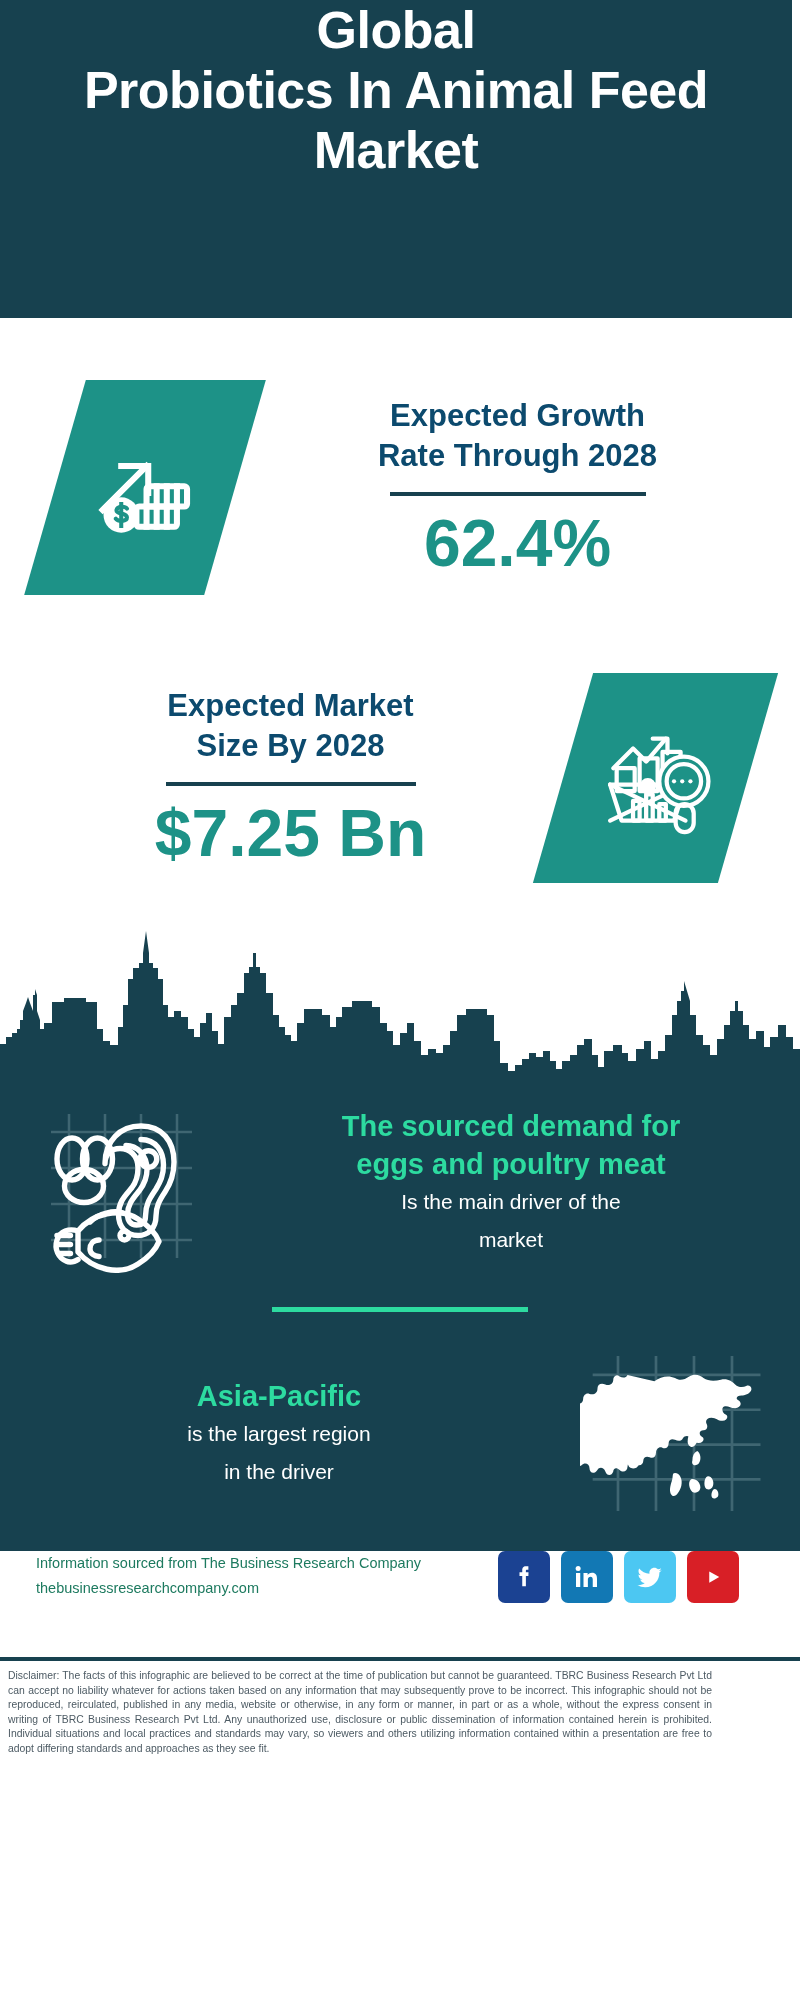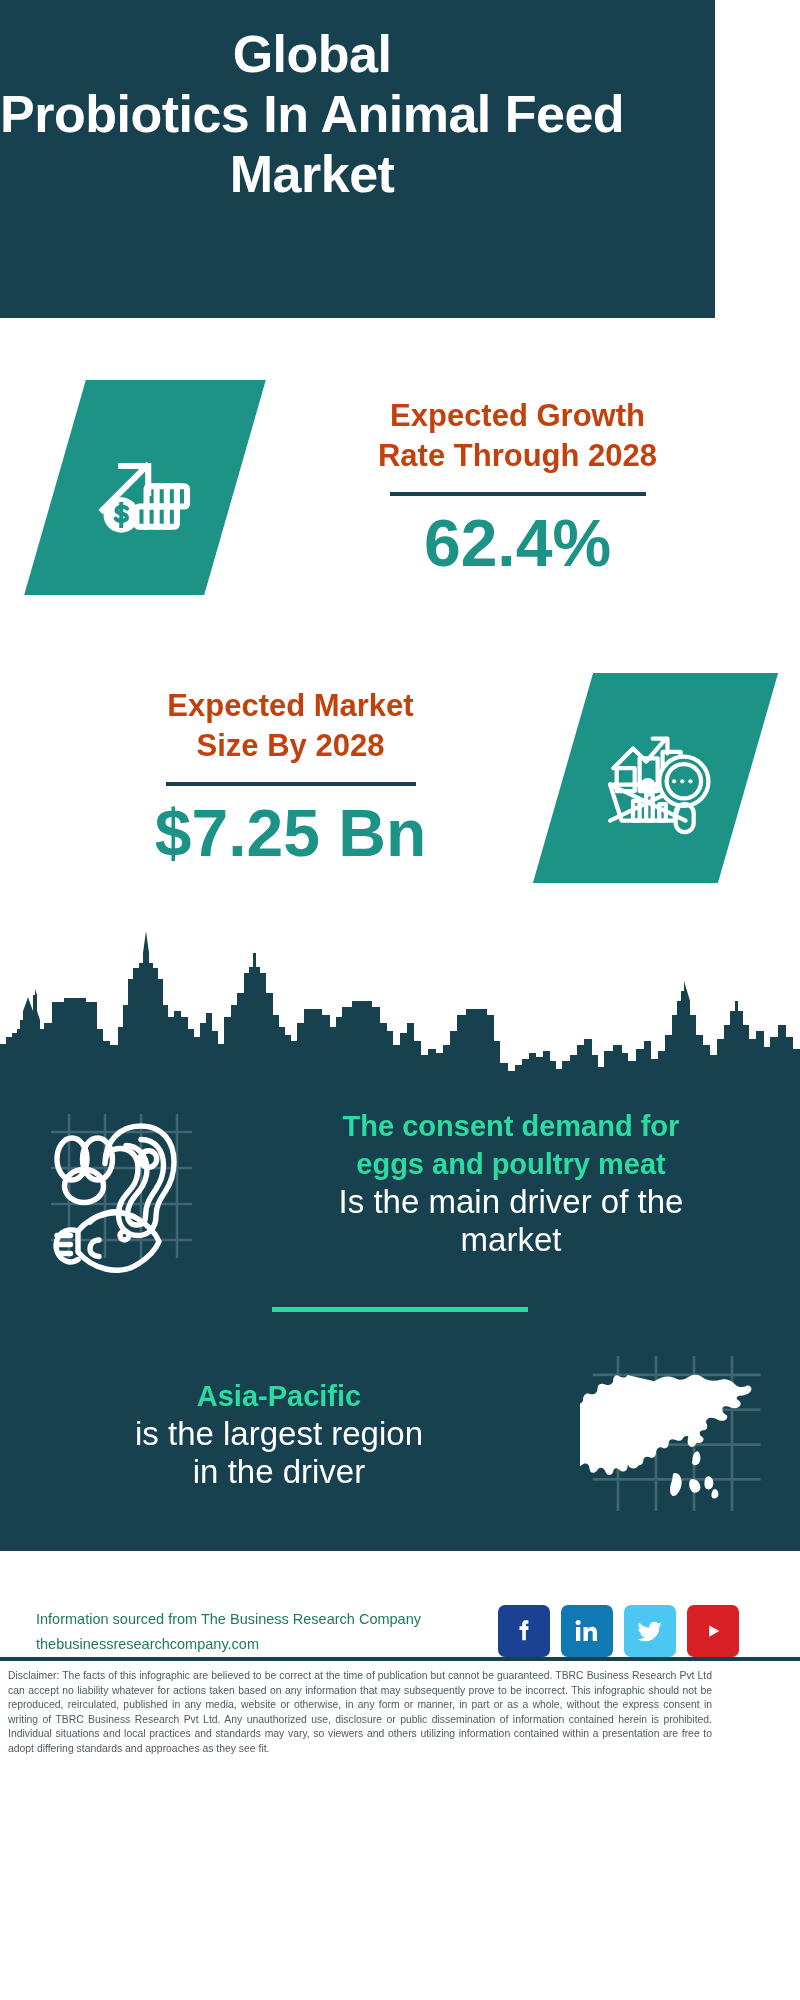--- a/index.html
+++ b/index.html
@@ -8,27 +8,27 @@
     font-family:"Liberation Sans", sans-serif;
     background:#ffffff;
     width:800px; height:2000px;
     overflow:hidden;
     position:relative;
   }
 
   
   .header {
     background:#17414f;
-    width:715px;
+    width:792px;
     height:318px;
     display:flex;
     flex-direction:column;
-    align-items:flex-start;
+    align-items:center;
     justify-content:flex-start;
-    padding-top:24px;
+    padding-top:0;
   }
   .header h1 {
     color:#ffffff;
     font-size:52px;
     line-height:60px;
     font-weight:bold;
     text-align:center;
     letter-spacing:-0.5px;
   }
 
@@ -45,21 +45,21 @@
     justify-content:center;
     transform:skewX(-16deg);
   }
   .para > svg { transform:skewX(16deg); }
 
   .growth-badge { width:180px; height:215px; margin-left:55px; }
   .size-badge   { width:185px; height:210px; }
 
   .stat-text { text-align:center; }
   .stat-label {
-    color:#c2410c;
+    color:#0c4a6e;
     font-size:31px;
     line-height:40px;
     font-weight:bold;
   }
   .rule {
     height:4px;
     background:#17414f;
     margin:16px auto 10px auto;
   }
   .rule-growth { width:256px; }
@@ -85,36 +85,36 @@
   .fact-icon { flex:0 0 auto; display:flex; align-items:center; justify-content:center; }
   .fact-copy { flex:1 1 auto; text-align:center; padding:0 12px; }
   .fact-highlight {
     color:#2ddba0;
     font-size:29px;
     line-height:38px;
     font-weight:bold;
   }
   .fact-sub {
     color:#ffffff;
-    font-size:33px;
+    font-size:21px;
     line-height:38px;
     font-weight:normal;
   }
   .panel-divider {
     width:256px; height:5px;
     background:#2ddba0;
     margin:34px auto 34px auto;
   }
 
   
   .footer-rule { width:800px; height:4px; background:#17414f; }
   .footer {
     width:800px; height:106px;
     background:#ffffff;
-    display:flex; align-items:flex-end;
+    display:flex; align-items:flex-start;
     padding-left:36px;
     gap:41px;
   }
   .footer-text { flex:0 0 auto; }
   .footer-line {
     color:#1d7a5f;
     font-size:14.5px;
     line-height:25px;
     font-family:"Liberation Sans", sans-serif;
   }
@@ -268,21 +268,21 @@
           <path d="M32 92 c-6 -2 -12 0 -14 6 c-2 6 1 12 6 14 c4 2 8 -1 8 -1"></path>
           <path d="M18 95 h9 M18 101 h9 M19 107 h8"></path>
           <circle cx="63" cy="95" r="3"></circle>
           <path d="M46 98 c-4 0 -6 3 -6 6 c0 3 3 5 6 5"></path>
           <path d="M40 86 c6 -6 16 -8 22 -6"></path>
         </g>
       </svg>
     </div>
     <div class="fact-copy" style="padding-right:30px;">
       <div class="fact-highlight">
-        <span>The consent demand for</span><br>
+        <span>The sourced demand for</span><br>
         <span>eggs and poultry meat</span>
       </div>
       <div class="fact-sub">
         <span>Is the main driver of the</span><br>
         <span>market</span>
       </div>
     </div>
   </div>
 
   <div class="panel-divider"></div>

